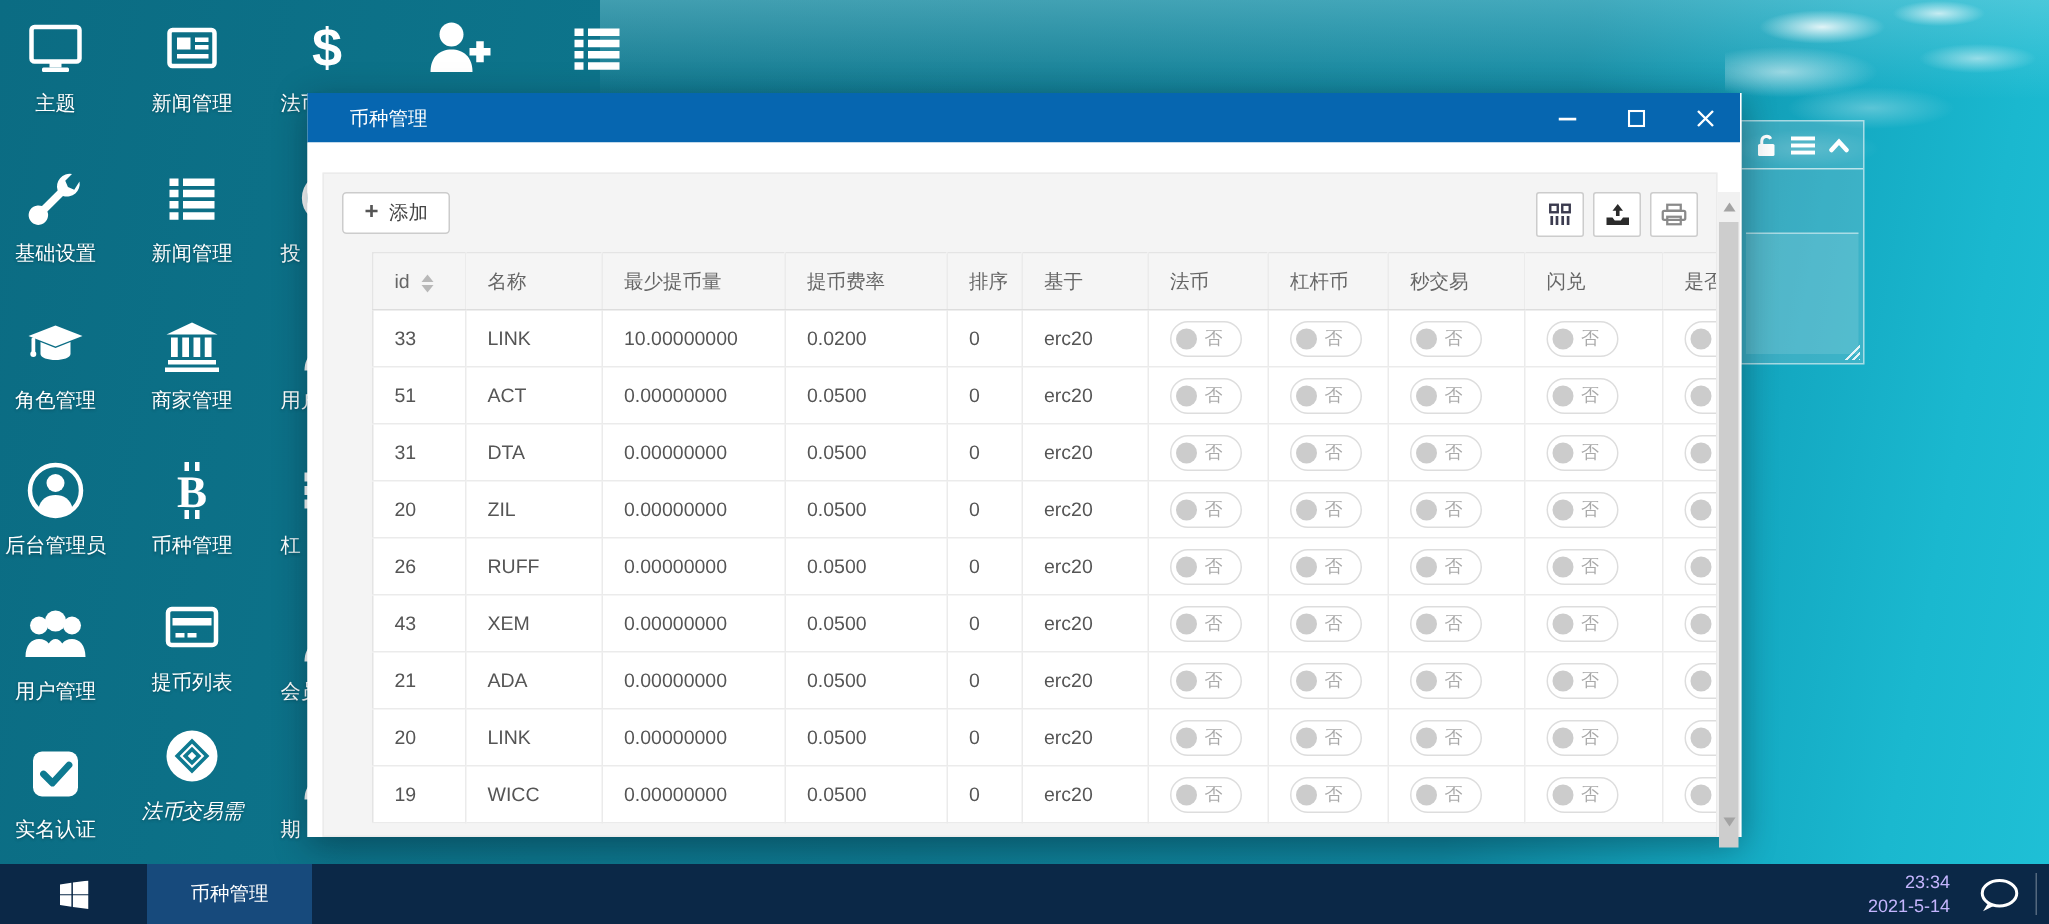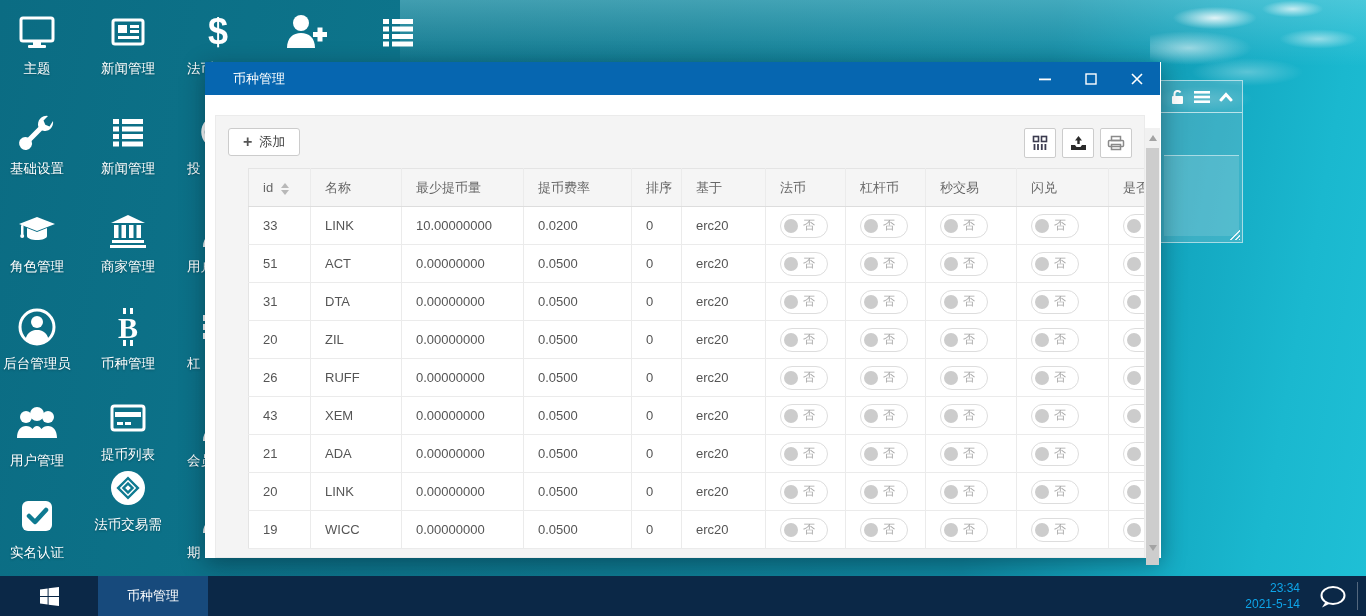--- a/index.html
+++ b/index.html
@@ -65,21 +65,21 @@
   .widget-head span{cursor:pointer;display:flex;}
   .widget-list{position:absolute;left:3px;right:3px;top:74px;bottom:6px;background:rgba(255,255,255,.12);border-top:1px solid rgba(255,255,255,.5);}
   .wresize{position:absolute;right:2px;bottom:2px;width:11px;height:11px;cursor:nwse-resize;
     background:repeating-linear-gradient(135deg,transparent 0 2px,rgba(255,255,255,.85) 2px 3.2px);
     clip-path:polygon(100% 0,100% 100%,0 100%);}
   
   .taskbar{position:absolute;left:0;bottom:0;width:1366px;height:40px;background:#0b2847;z-index:10;}
   .startbtn{position:absolute;left:0;top:0;width:98px;height:40px;display:flex;align-items:center;justify-content:center;cursor:pointer;}
   .tasktab{position:absolute;left:98px;top:0;width:110px;height:40px;background:#174a7c;color:#fff;font-size:13px;
     display:flex;align-items:center;justify-content:center;cursor:pointer;}
-  .clock{position:absolute;right:66px;top:4px;text-align:right;color:#0ea5e9;font-size:12px;line-height:16px;cursor:default;}
+  .clock{position:absolute;right:66px;top:4px;text-align:right;color:#c4b5fd;font-size:12px;line-height:16px;cursor:default;}
   .bubble{position:absolute;right:20px;top:9px;cursor:pointer;}
   .tb-divider{position:absolute;right:8px;top:6px;bottom:6px;width:1px;background:rgba(255,255,255,.3);}
 </style>
 </head>
 <body>
 
 <div class="screen">
   <div class="topglow"></div>
   <div class="foam"></div>
 
@@ -288,21 +288,21 @@
       </div>
       <div class="dicon" style="left: -5px; top: 492px;">
         <div class="dicon-img">
           <svg viewBox="0 0 40 40" width="40" height="40">
             <rect x="5" y="5" width="30" height="30" rx="6" fill="#fff"></rect>
             <path d="M12 20l6 6 11-12" fill="none" stroke="#0e7a91" stroke-width="4.5" stroke-linecap="round" stroke-linejoin="round"></path>
           </svg>
         </div>
         <div class="dicon-label">实名认证</div>
       </div>
-      <div class="dicon" style="left: 86px; top: 464px;">
+      <div class="dicon" style="left: 86px; top: 480px; font-style: italic;">
         <div class="dicon-img">
           <svg viewBox="0 0 40 40" width="40" height="40">
             <circle cx="20" cy="20" r="17" fill="#fff"></circle>
             <g fill="none" stroke="#0e7a91" stroke-width="2.4">
               <rect x="13" y="13" width="14" height="14" transform="rotate(45 20 20)"></rect>
               <rect x="16.8" y="16.8" width="6.4" height="6.4" transform="rotate(45 20 20)"></rect>
             </g>
           </svg>
         </div>
         <div class="dicon-label">法币交易需</div>

